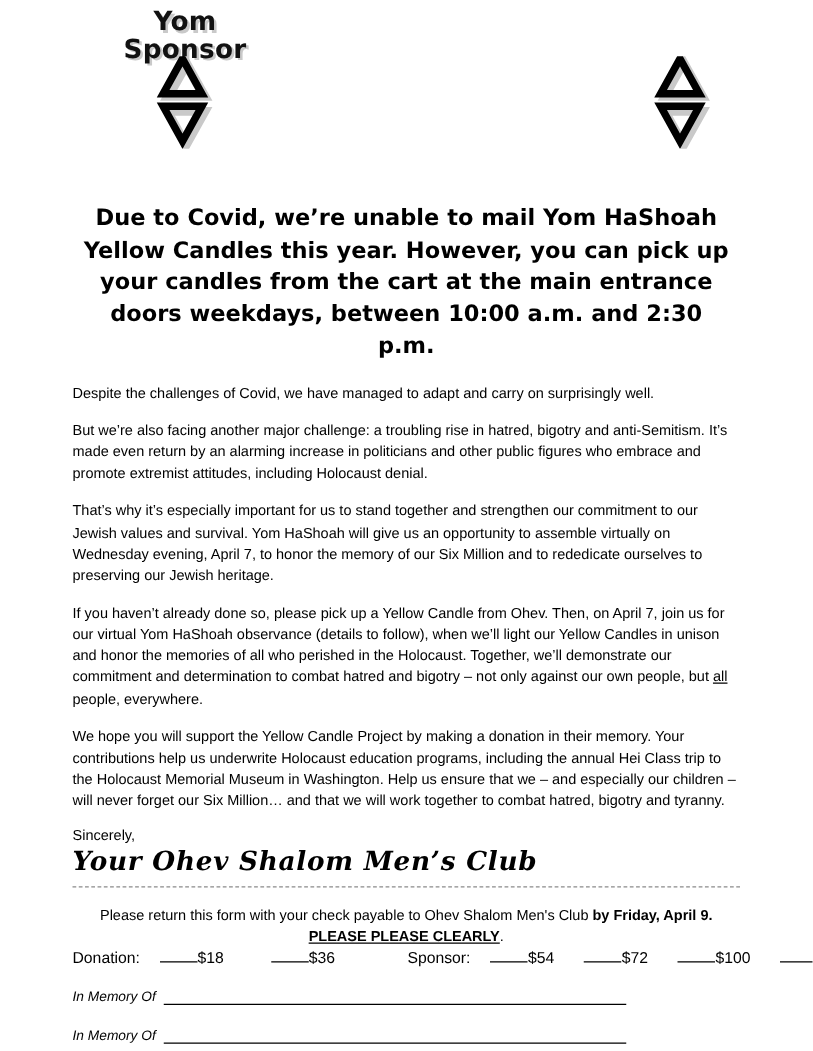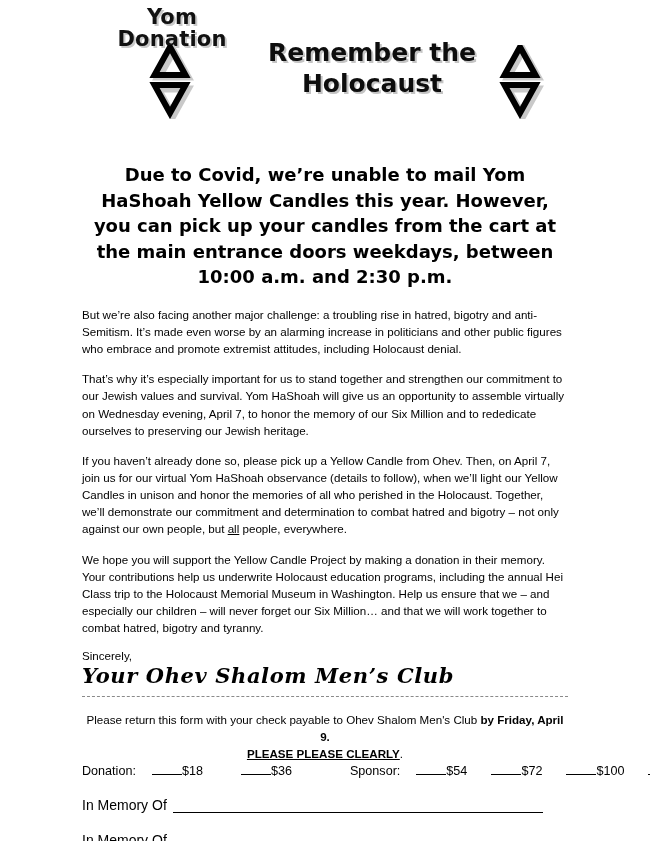--- a/index.html
+++ b/index.html
@@ -13,21 +13,21 @@
     position: relative;
     font-family: "Liberation Sans", sans-serif;
     color: #000000;
     overflow: hidden;
   }
   .page {
     position: relative;
     width: 650px;
     height: 677px;
     box-sizing: border-box;
-    padding: 0 82px;
+    padding: 0 58px;
   }
 
   
   .masthead {
     position: relative;
     height: 160px;
   }
   .logo-block {
     position: absolute;
     left: 10px;
@@ -165,75 +165,73 @@
   .checkbox {
     width: 11px;
     height: 11px;
     border: 1.4px solid #000;
     display: inline-block;
     margin-right: 6px;
     background: #fff;
   }
   .memory-row {
     margin-top: 19px;
-    font-size: 14px;
+    font-size: 11px;
     display: flex;
     align-items: flex-end;
+    font-style: italic;
   }
   .memory-rule {
     flex: 0 0 370px;
     border-bottom: 1px solid #000;
     height: 11px;
     margin-left: 6px;
   }
 </style>
 </head>
 <body>
 
 <div class="page">
 
   <div class="masthead">
 
     <div class="logo-block">
       <div class="logo-text">Yom</div>
-      <div class="logo-text">Donation</div>
+      <div class="logo-text">Sponsor</div>
     </div>
 
     <div class="star star-left">
       <svg width="52" height="74" viewBox="0 0 52 74">
         <g transform="translate(3,2)">
           <path d="M23 0 L38 27 L8 27 Z M23 66 L8 39 L38 39 Z M23 2 L36.5 26 L9.5 26 Z" fill="none" stroke="#c9c9c9" stroke-width="7" transform="translate(3,3)"></path>
           <path d="M23 0 L38.5 28 L7.5 28 Z" fill="none" stroke="#000" stroke-width="6"></path>
           <path d="M23 66 L7.5 38 L38.5 38 Z" fill="none" stroke="#000" stroke-width="6"></path>
         </g>
       </svg>
     </div>
 
-    <div class="title-block">
-      <div class="title-line">Remember the</div>
-      <div class="title-line">Holocaust</div>
-    </div>
 
     <div class="star star-right">
       <svg width="52" height="74" viewBox="0 0 52 74">
         <g transform="translate(3,2)">
           <path d="M23 0 L38 27 L8 27 Z M23 66 L8 39 L38 39 Z" fill="none" stroke="#c9c9c9" stroke-width="7" transform="translate(3,3)"></path>
           <path d="M23 0 L38.5 28 L7.5 28 Z" fill="none" stroke="#000" stroke-width="6"></path>
           <path d="M23 66 L7.5 38 L38.5 38 Z" fill="none" stroke="#000" stroke-width="6"></path>
         </g>
       </svg>
     </div>
   </div>
 
   <div class="headline">Due to Covid, we’re unable to mail Yom HaShoah Yellow Candles this year.  However, you can pick up your candles from the cart at the main entrance doors weekdays, between 10:00 a.m. and 2:30 p.m.</div>
 
   <div class="body-text">
 
-
-    <p class="para">But we’re also facing another major challenge: a troubling rise in hatred, bigotry and anti-Semitism. It’s made even worse by an alarming increase in politicians and other public figures who embrace and promote extremist attitudes, including Holocaust denial.</p>
+    <p class="para">Despite the challenges of Covid, we have managed to adapt and carry on surprisingly well.</p>
+
+    <p class="para">But we’re also facing another major challenge: a troubling rise in hatred, bigotry and anti-Semitism. It’s made even return by an alarming increase in politicians and other public figures who embrace and promote extremist attitudes, including Holocaust denial.</p>
 
     <p class="para"><span>That’s why it’s especially important for us to stand together and strengthen our commitment to our Jewish values and survival.  Yom HaShoah will give us an opportunity to assemble virtually on </span><b>Wednesday evening, April 7</b><span>, to honor the memory of our Six Million and to rededicate ourselves to preserving our Jewish heritage.</span></p>
 
     <p class="para"><span>If you haven’t already done so, please pick up a Yellow Candle from Ohev.  Then, on April 7, join us for our virtual Yom HaShoah observance (details to follow), when we’ll light our Yellow Candles in unison and honor the memories of all who perished in the Holocaust.  Together, we’ll demonstrate our commitment and determination to combat hatred and bigotry – not only against our own people, but </span><u>all</u><span> people, everywhere.</span></p>
 
     <p class="para"><span>We hope you will support the Yellow Candle Project by making a donation in their memory.  Your contributions help us underwrite Holocaust education programs, including the annual Hei Class trip to the Holocaust Memorial Museum in Washington. Help us ensure that we – and especially our children – will </span><b>never forget</b><span> our Six Million… and that we will work together to combat hatred, bigotry and tyranny.</span></p>
   </div>
 
   <div>
     <div class="signoff">Sincerely,</div>

